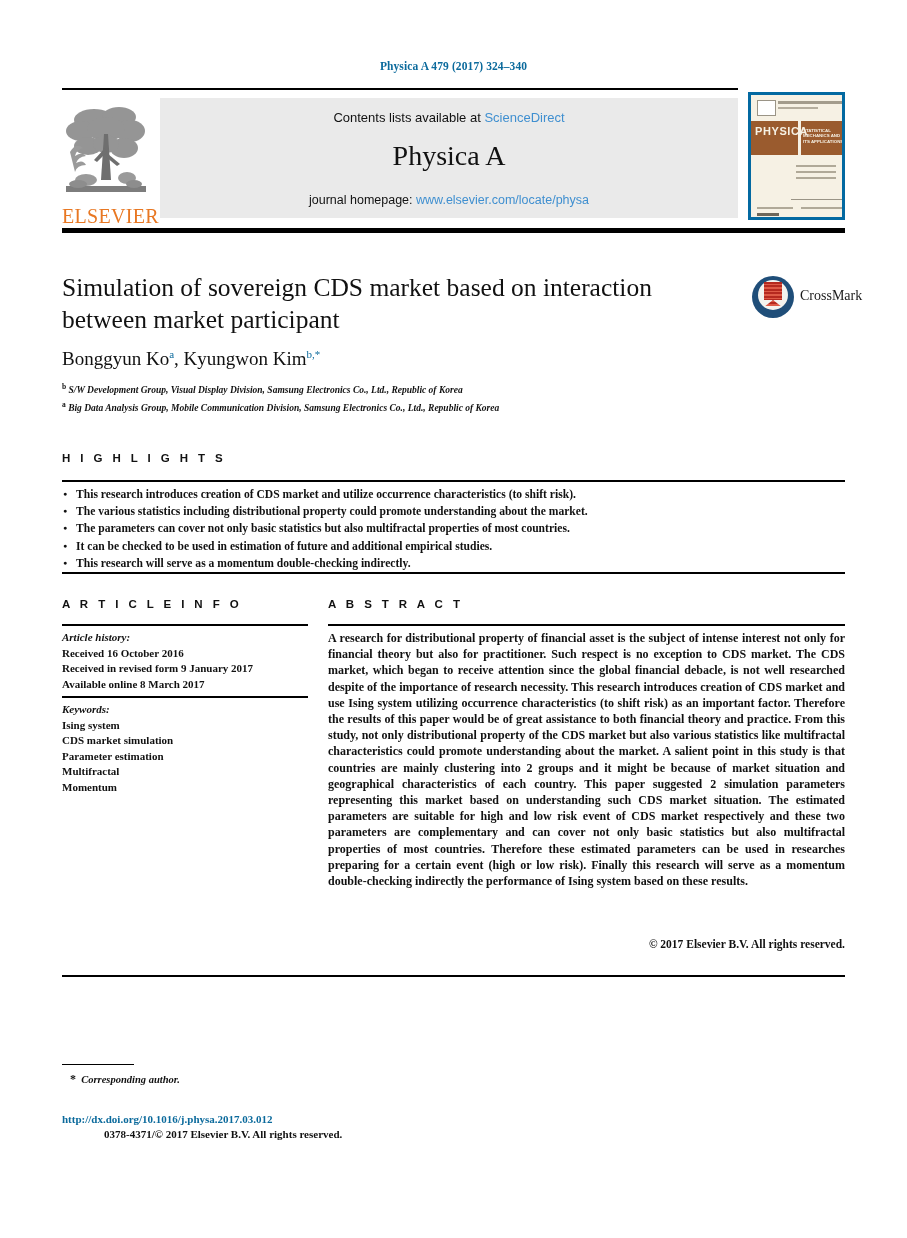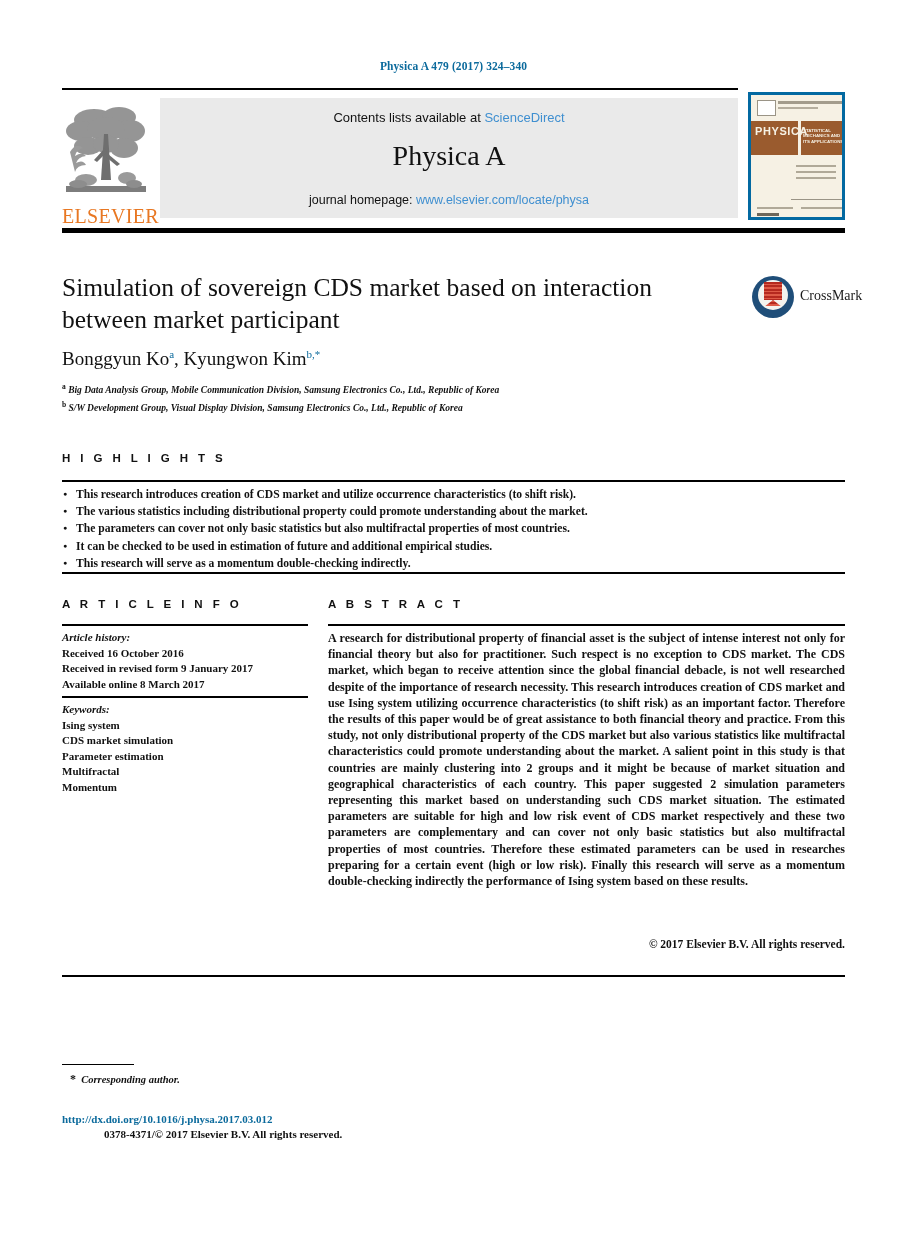--- a/index.html
+++ b/index.html
@@ -472,22 +472,22 @@
     <div class="cover-footC"></div>
   </div>
 
   <div class="rule-thick" id="rule-mast"></div>
 
   <div class="title">Simulation of sovereign CDS market based on interaction between market participant</div>
 
   <div class="authors"><span>Bonggyun Ko</span><span class="sup">a</span><span>, </span><span>Kyungwon Kim</span><span class="sup">b,*</span></div>
 
   <div class="affils">
+    <div><span class="mark">b</span> <span>S/W Development Group, Visual Display Division, Samsung Electronics Co., Ltd., Republic of Korea</span></div>
     <div><span class="mark">a</span> <span>Big Data Analysis Group, Mobile Communication Division, Samsung Electronics Co., Ltd., Republic of Korea</span></div>
-    <div><span class="mark">b</span> <span>S/W Development Group, Visual Display Division, Samsung Electronics Co., Ltd., Republic of Korea</span></div>
   </div>
 
   <div class="crossmark">
     <div class="cm-circle">
       <div class="cm-inner"></div>
       <div class="cm-book"></div>
       <div class="cm-notch"></div>
     </div>
     <div class="cm-label">CrossMark</div>
   </div>

